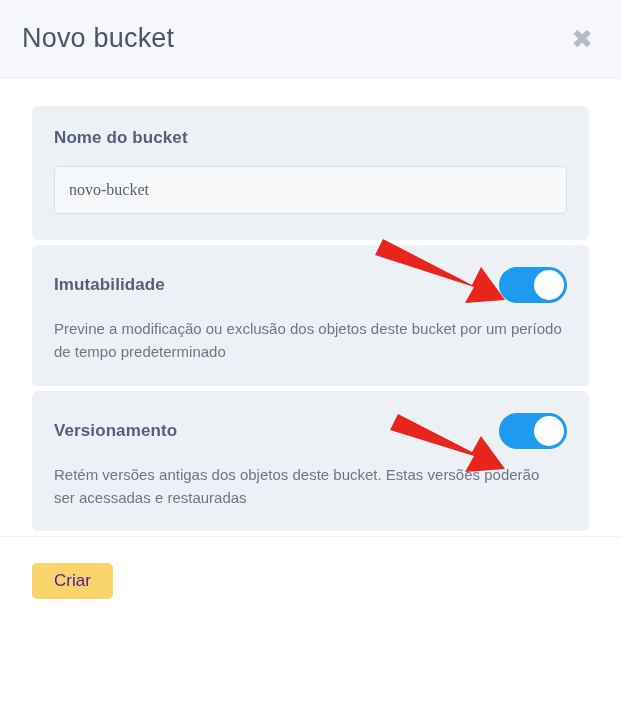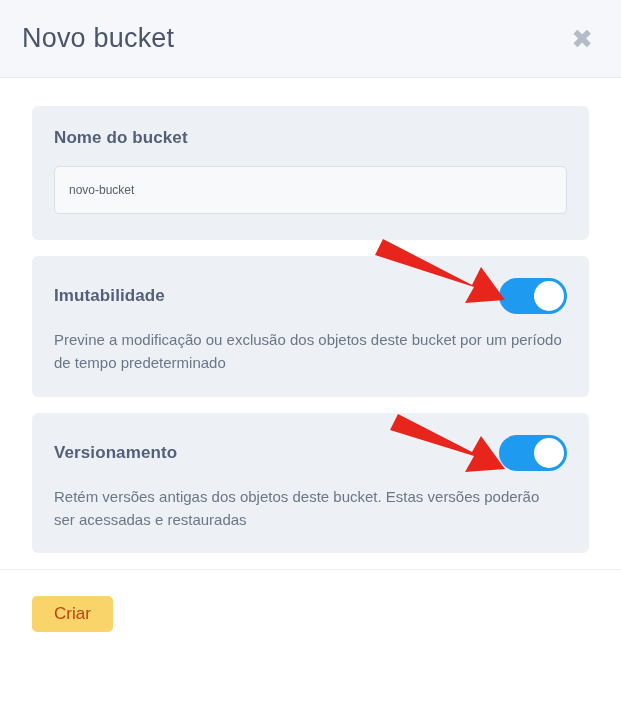--- a/index.html
+++ b/index.html
@@ -50,46 +50,46 @@
   .modal-body {
     flex: 1;
     padding: 28px 32px 0 32px;
     box-sizing: border-box;
   }
   .card {
     background: #edf1f6;
     border-radius: 6px;
     padding: 22px 22px 22px 22px;
     box-sizing: border-box;
-    margin-bottom: 16px;
+    margin-bottom: 5px;
     position: relative;
   }
   .card-name {
     padding-bottom: 26px;
   }
   .card-label {
     font-size: 17px;
     font-weight: bold;
     color: #54607a;
     margin: 0 0 18px 0;
     letter-spacing: 0.1px;
   }
   .text-input {
     display: block;
     width: 100%;
     box-sizing: border-box;
     height: 48px;
     border: 1px solid #d8dfe8;
     border-radius: 5px;
     background: #f7f9fb;
-    font-size: 12px;
+    font-size: 16px;
     color: #58616e;
     padding: 0 14px;
     outline: none;
-    font-family: Liberation Sans, sans-serif;
+    font-family: Liberation Serif, serif;
   }
   .toggle-row {
     display: flex;
     align-items: center;
     justify-content: space-between;
   }
   .card-desc {
     font-size: 15px;
     color: #6b7687;
     line-height: 1.55;
@@ -118,21 +118,21 @@
     height: 88px;
     min-height: 88px;
     border-top: 1px solid #edf0f4;
     display: flex;
     align-items: center;
     padding: 0 32px;
     box-sizing: border-box;
   }
   .btn-primary {
     background: #f8d46a;
-    color: #c2410c;
+    color: #4c1d95;
     border: none;
     border-radius: 5px;
     font-size: 17px;
     padding: 8px 22px;
     cursor: pointer;
     font-family: "Liberation Sans", sans-serif;
   }
   .arrow-overlay {
     position: absolute;
     left: 0;

